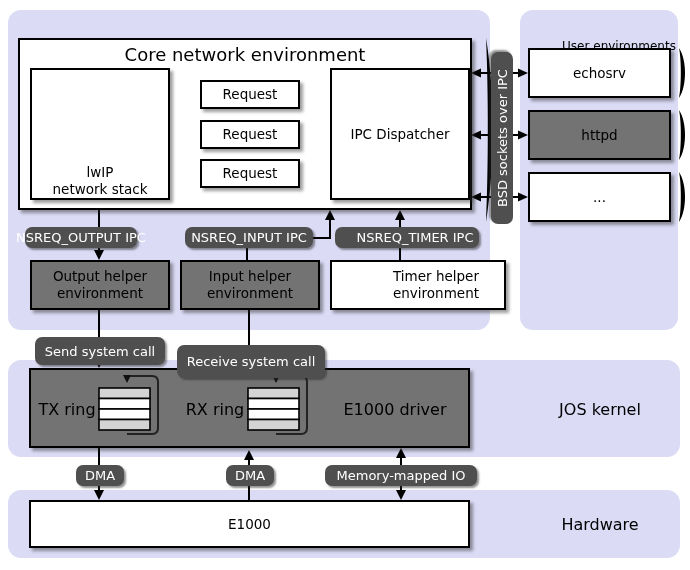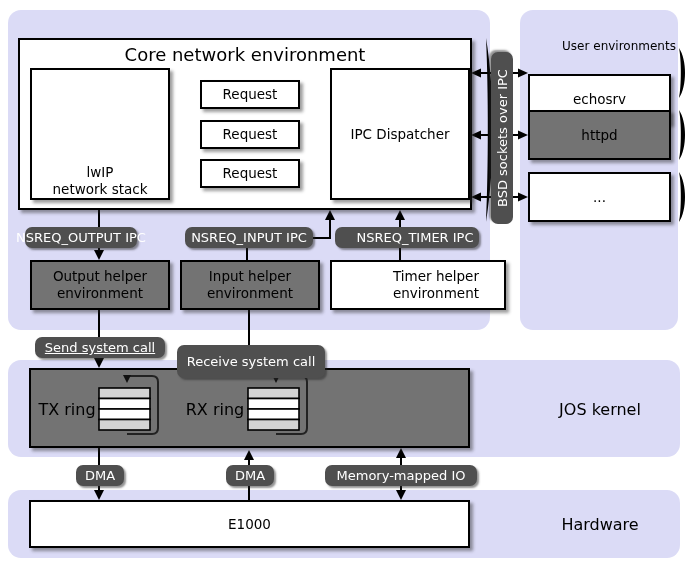--- a/index.html
+++ b/index.html
@@ -128,21 +128,21 @@
     <span>Request</span>
   </div>
   <div class="box" style="left:200px;top:159px;width:96px;height:25px;">
     <span>Request</span>
   </div>
 
   <div class="box" style="left:330px;top:68px;width:136px;height:128px;">
     <span>IPC Dispatcher</span>
   </div>
 
-  <div class="box" style="left:528px;top:48px;width:139px;height:46px;margin-top:26px;">
+  <div class="box" style="left:528px;top:48px;width:139px;height:46px;">
     <span>echosrv</span>
   </div>
   <div class="box green" style="left:528px;top:110px;width:139px;height:46px;">
     <span>httpd</span>
   </div>
   <div class="box" style="left:528px;top:172px;width:139px;height:46px;">
     <span>...</span>
   </div>
 
   <div class="box green" style="left:30px;top:260px;width:136px;height:46px;">
@@ -154,20 +154,21 @@
          <span>environment</span></div>
   </div>
   <div class="box" style="left:330px;top:260px;width:136px;height:46px;padding-left:36px;">
     <div><span>Timer helper</span><br>
          <span>environment</span></div>
   </div>
 
   <div class="box green" style="left:29px;top:368px;width:437px;height:76px;"></div>
   <div class="floating-label" style="left:30px;top:400px;width:74px;">TX ring</div>
   <div class="floating-label" style="left:178px;top:400px;width:74px;">RX ring</div>
+  <div class="floating-label" style="left:325px;top:400px;width:140px;">E1000 driver</div>
 
   <svg class="ringicon" style="left:97px;top:372px;" width="68" height="66" viewBox="0 0 68 66">
     <path d="M30,62 H55 Q61,62 61,56 V10 Q61,4 55,4 H30" fill="none" stroke="#222" stroke-width="2"></path>
     <path d="M30,11 L26,3 L34,3 Z" fill="#111"></path>
     <rect x="2" y="16" width="51" height="10.5" fill="#d4d4d4" stroke="#000" stroke-width="1.6"></rect>
     <rect x="2" y="26.5" width="51" height="10.5" fill="#fff" stroke="#000" stroke-width="1.6"></rect>
     <rect x="2" y="37" width="51" height="10.5" fill="#fff" stroke="#000" stroke-width="1.6"></rect>
     <rect x="2" y="47.5" width="51" height="10.5" fill="#d4d4d4" stroke="#000" stroke-width="1.6"></rect>
   </svg>
   <svg class="ringicon" style="left:246px;top:372px;" width="68" height="66" viewBox="0 0 68 66">
@@ -179,20 +180,20 @@
     <rect x="2" y="47.5" width="51" height="10.5" fill="#d4d4d4" stroke="#000" stroke-width="1.6"></rect>
   </svg>
 
   <div class="box" style="left:29px;top:500px;width:437px;height:44px;">
     <span>E1000</span>
   </div>
 
   <div class="pill" style="left:25px;top:227px;width:112px;height:21px;">NSREQ_OUTPUT IPC</div>
   <div class="pill" style="left:185px;top:227px;width:128px;height:21px;">NSREQ_INPUT IPC</div>
   <div class="pill" style="left:335px;top:227px;width:128px;height:21px;padding-left:16px;">NSREQ_TIMER IPC</div>
-  <div class="pill" style="left:35px;top:337px;width:130px;height:21px;text-decoration:underline;">Send system call</div>
+  <div class="pill" style="left:35px;top:337px;width:130px;height:28px;">Send system call</div>
   <div class="pill" style="left:177px;top:345px;width:148px;height:33px;">Receive system call</div>
   <div class="pill" style="left:76px;top:465px;width:48px;height:21px;">DMA</div>
   <div class="pill" style="left:226px;top:465px;width:48px;height:21px;">DMA</div>
   <div class="pill" style="left:325px;top:465px;width:152px;height:21px;">Memory-mapped IO</div>
   <div class="pill vertical" style="left:491px;top:52px;width:22px;height:172px;">BSD sockets over IPC</div>
 
 </div>
 
 </body></html>

